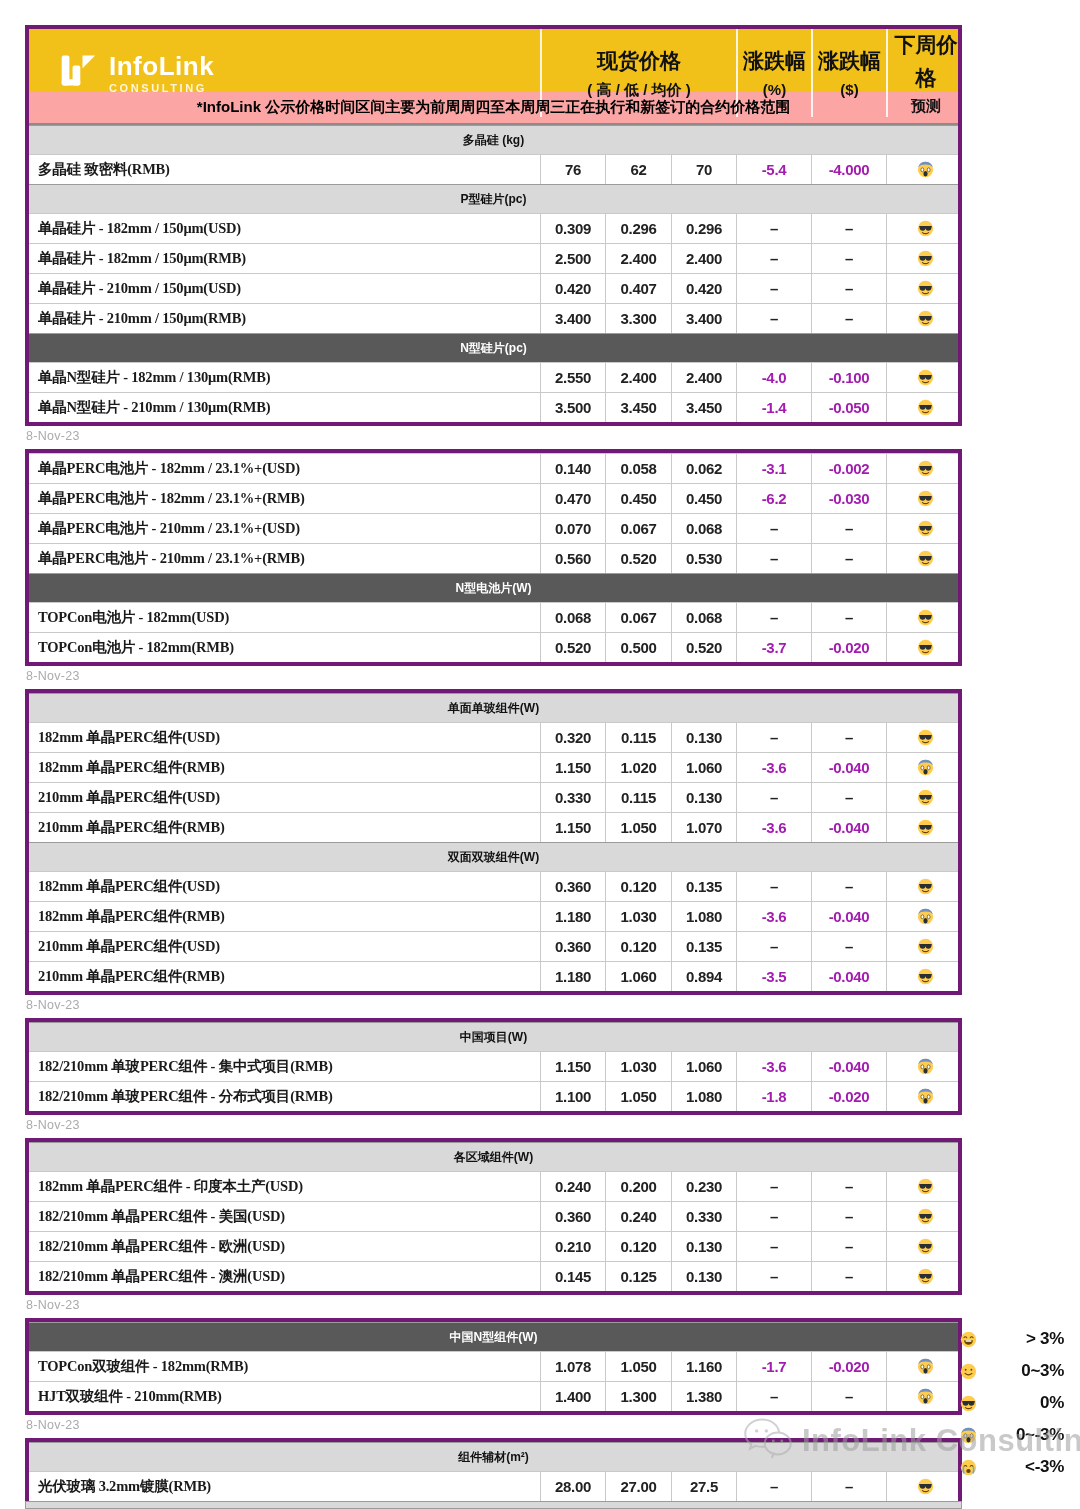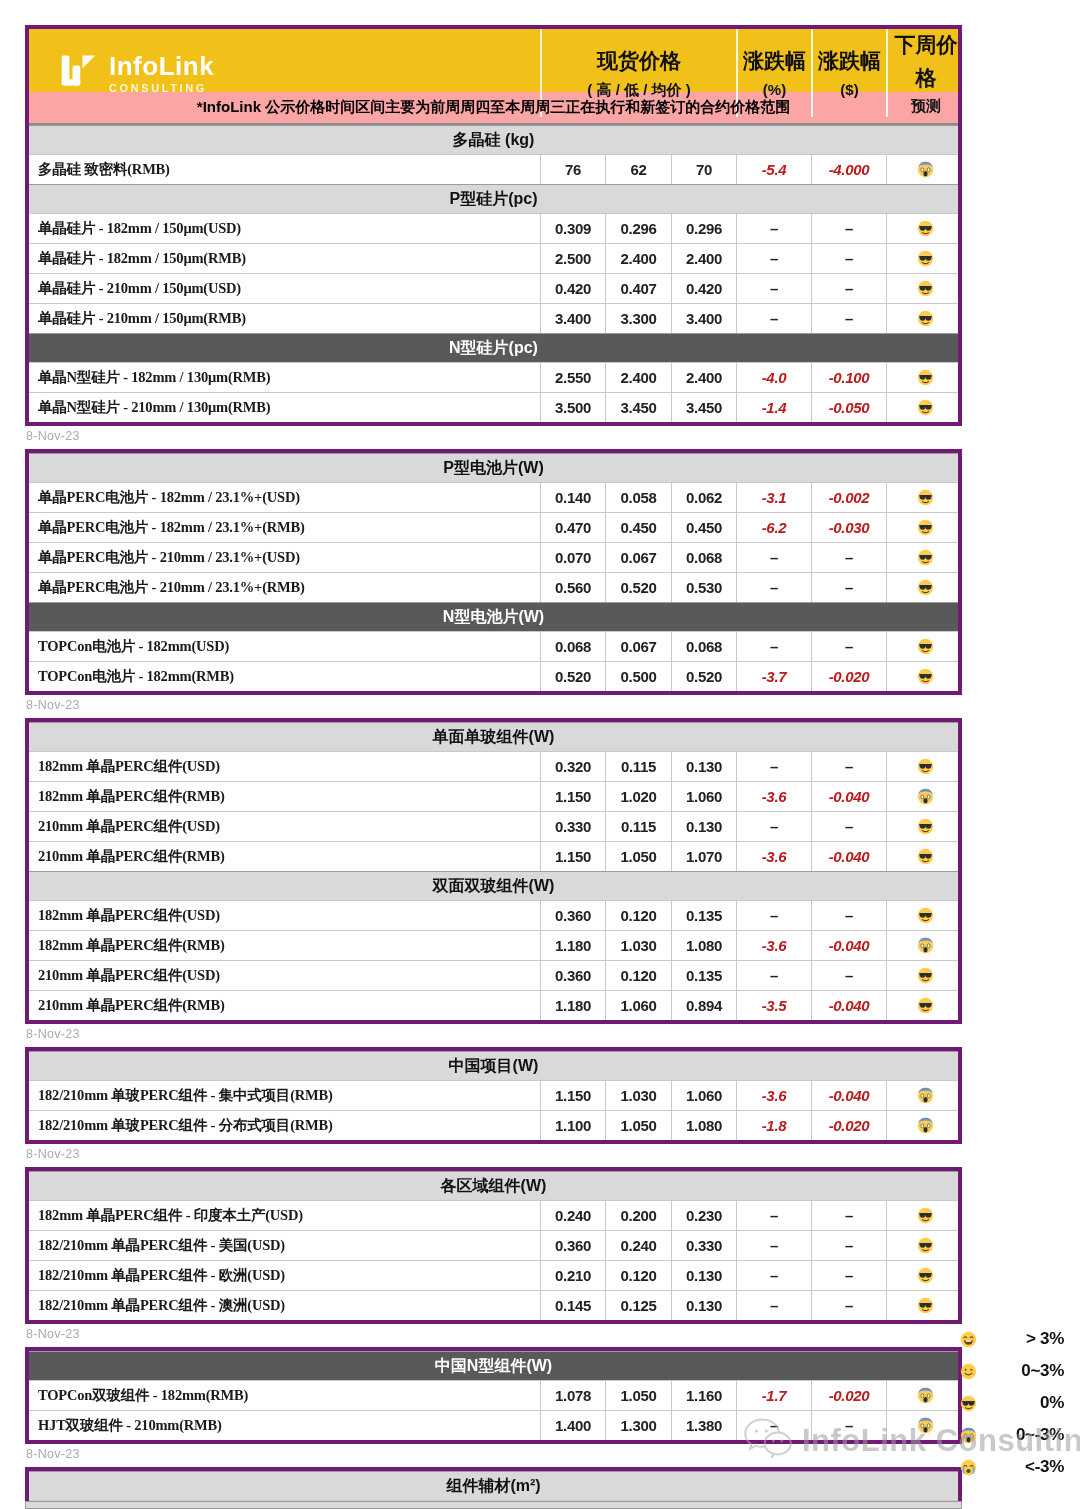--- a/index.html
+++ b/index.html
@@ -14,30 +14,30 @@
   .th-cell{border-left:2px solid rgba(255,255,255,.85);display:flex;flex-direction:column;justify-content:center;
     align-items:center;text-align:center;font-weight:bold;font-size:15px;line-height:1.55;color:#111;}
   .th-cell .l1{font-size:21px;}
   .th-logo-cell{display:flex;align-items:center;padding-left:28px;gap:10px;}
   .brand-name{color:#fff;font-weight:bold;font-size:26px;letter-spacing:.5px;line-height:1;}
   .brand-sub{color:rgba(255,255,255,.85);font-size:11px;letter-spacing:2.6px;font-weight:bold;margin-top:3px;}
   .note-row{height:31px;display:flex;align-items:center;justify-content:center;
     font-weight:bold;font-size:15px;border-bottom:2px solid #8c8c8c;background:#fca5a5;color:#000;}
   
   .sec-header{height:28px;display:flex;align-items:center;justify-content:center;
-    font-weight:bold;font-size:16px;border-top:1px solid #9b9b9b;}
+    font-weight:bold;font-size:12px;border-top:1px solid #9b9b9b;}
   .sec-header.light{background:#d9d9d9;color:#111;}
   .sec-header.dark{background:#595959;color:#fff;}
   
   .row{display:grid;grid-template-columns:511px 65px 66px 65px 75px 75px 78px;height:29px;border-top:1px solid #c9c9c9;}
   .cell{display:flex;align-items:center;justify-content:center;font-size:15px;box-sizing:border-box;}
   .cell + .cell{border-left:1px solid #c9c9c9;}
   .cell.name{justify-content:flex-start;padding-left:9px;font-weight:bold;font-size:14.5px;letter-spacing:-.2px;font-family:Liberation Serif, serif;}
   .cell.num{font-weight:bold;letter-spacing:-.3px;color:#222;}
-  .cell.neg{color:#b91c1c;font-style:italic;}
+  .cell.neg{color:#a21caf;}
   .emoji-cell svg{width:17px;height:17px;display:block;}
   .block-date{font-size:12.5px;color:#ababab;margin:3px 0 6px 1px;height:14px;letter-spacing:.3px;}
   
   .legend{position:absolute;top:1330px;right:16px;width:104px;}
   .legend-item{display:flex;align-items:center;justify-content:space-between;margin-bottom:14px;height:18px;}
   .legend-emoji svg{width:17px;height:17px;display:block;}
   .legend-label{font-weight:bold;font-size:17px;color:#111;letter-spacing:-.3px;}
   
   .watermark{position:absolute;left:742px;top:1416px;display:flex;align-items:center;gap:8px;
     opacity:.55;z-index:5;pointer-events:none;}
@@ -198,23 +198,20 @@
           <svg viewBox="0 0 20 20">
             <circle cx="10" cy="10" r="9" fill="#FFCC4D"></circle>
             <path d="M2.5 7.2 h15 l-.4 1.7 c-.3 2.6 -1.7 3.7 -3.9 3.7 c-2.1 0 -3.1 -1.5 -3.2 -3.2 c-.1 1.7 -1.1 3.2 -3.2 3.2 c-2.2 0 -3.6 -1.1 -3.9 -3.7 z" fill="#292F33"></path>
             <path d="M6.4 14.8 q3.6 2.5 7.2 0" stroke="#664500" stroke-width="1.3" fill="none" stroke-linecap="round"></path>
           </svg>
         </div>
       </div>
     </div>
 <div class="block-date">8-Nov-23</div>
     <div class="block">
-      <div class="sec-header light">
-        <span>P型电池片(W)</span>
-      </div>
       <div class="row">
         <div class="cell name">单晶PERC电池片 - 182mm / 23.1%+(USD)</div>
         <div class="cell num">0.140</div>
         <div class="cell num">0.058</div>
         <div class="cell num">0.062</div>
         <div class="cell num neg">-3.1</div>
         <div class="cell num neg">-0.002</div>
         <div class="cell emoji-cell">
           <svg viewBox="0 0 20 20">
             <circle cx="10" cy="10" r="9" fill="#FFCC4D"></circle>

